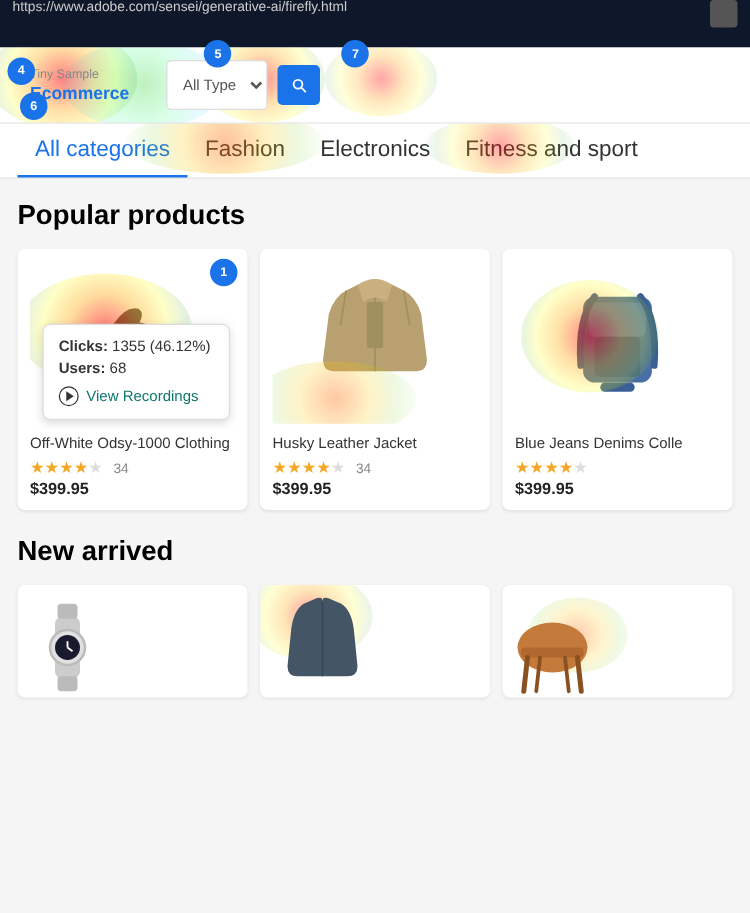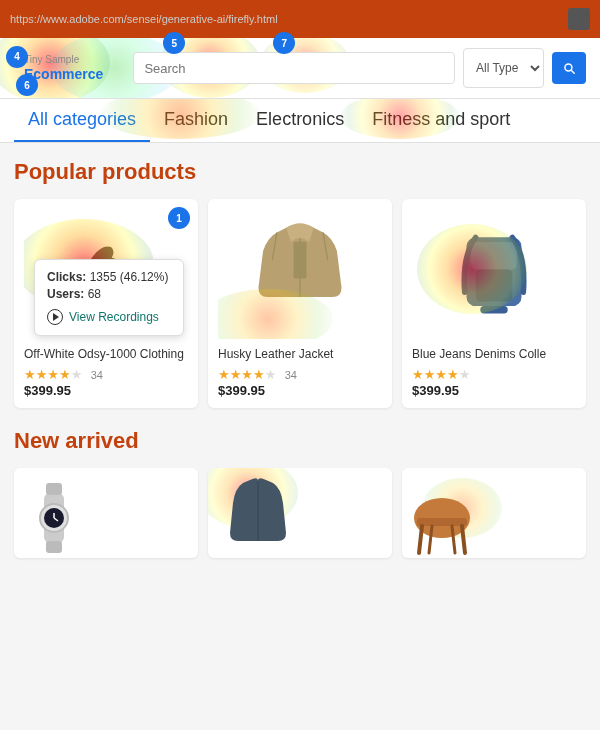--- a/index.html
+++ b/index.html
@@ -6,24 +6,23 @@
     body {
       font-family: Arial, sans-serif;
       background: #f5f5f5;
       width: 600px;
       height: 730px;
       overflow: hidden;
     }
 
     
     .top-bar {
-      background: #c2410c;
+      background: #0f172a;
       height: 38px;
       display: flex;
-      align-items: center;
       padding: 0 10px;
     }
     .url-bar {
       color: #ccc;
       font-size: 11px;
       flex: 1;
     }
     .top-bar-btn {
       width: 22px;
       height: 22px;
@@ -136,21 +135,21 @@
     .main {
       padding: 16px 14px;
       background: #f5f5f5;
       overflow: hidden;
     }
 
     
     .section-title {
       font-size: 22px;
       font-weight: bold;
-      color: #c2410c;
+      color: #000000;
       margin-bottom: 14px;
     }
 
     
     .product-grid {
       display: flex;
       gap: 10px;
       margin-bottom: 20px;
     }
     .product-card {
@@ -332,21 +331,20 @@
       <div class="logo-area" style="margin-left:10px;">
         <span class="logo-small">Tiny Sample</span>
         <span class="logo-brand">Ecommerce</span>
       </div>
       <div class="bubble" style="position:absolute;bottom:-14px;left:2px;width:22px;height:22px;font-size:10px;z-index:2;">6</div>
     </div>
 
     <div class="search-area" style="margin-left:18px;position:relative;">
       <div class="bubble" style="position:absolute;top:-16px;left:30px;width:22px;height:22px;font-size:10px;z-index:5;">5</div>
       <div class="bubble" style="position:absolute;top:-16px;left:140px;width:22px;height:22px;font-size:10px;z-index:5;">7</div>
-      <input class="search-input" type="text" placeholder="Search" style="">
       <select class="type-select">
         <option>All Type</option>
       </select>
       <button class="search-btn">
         <svg width="14" height="14" viewBox="0 0 24 24">
             <path d="M21 21l-4.35-4.35M17 11A6 6 0 1 1 5 11a6 6 0 0 1 12 0z" stroke="white" stroke-width="2.5" fill="none" stroke-linecap="round"></path>
           </svg>
       </button>
     </div>
   </div>

